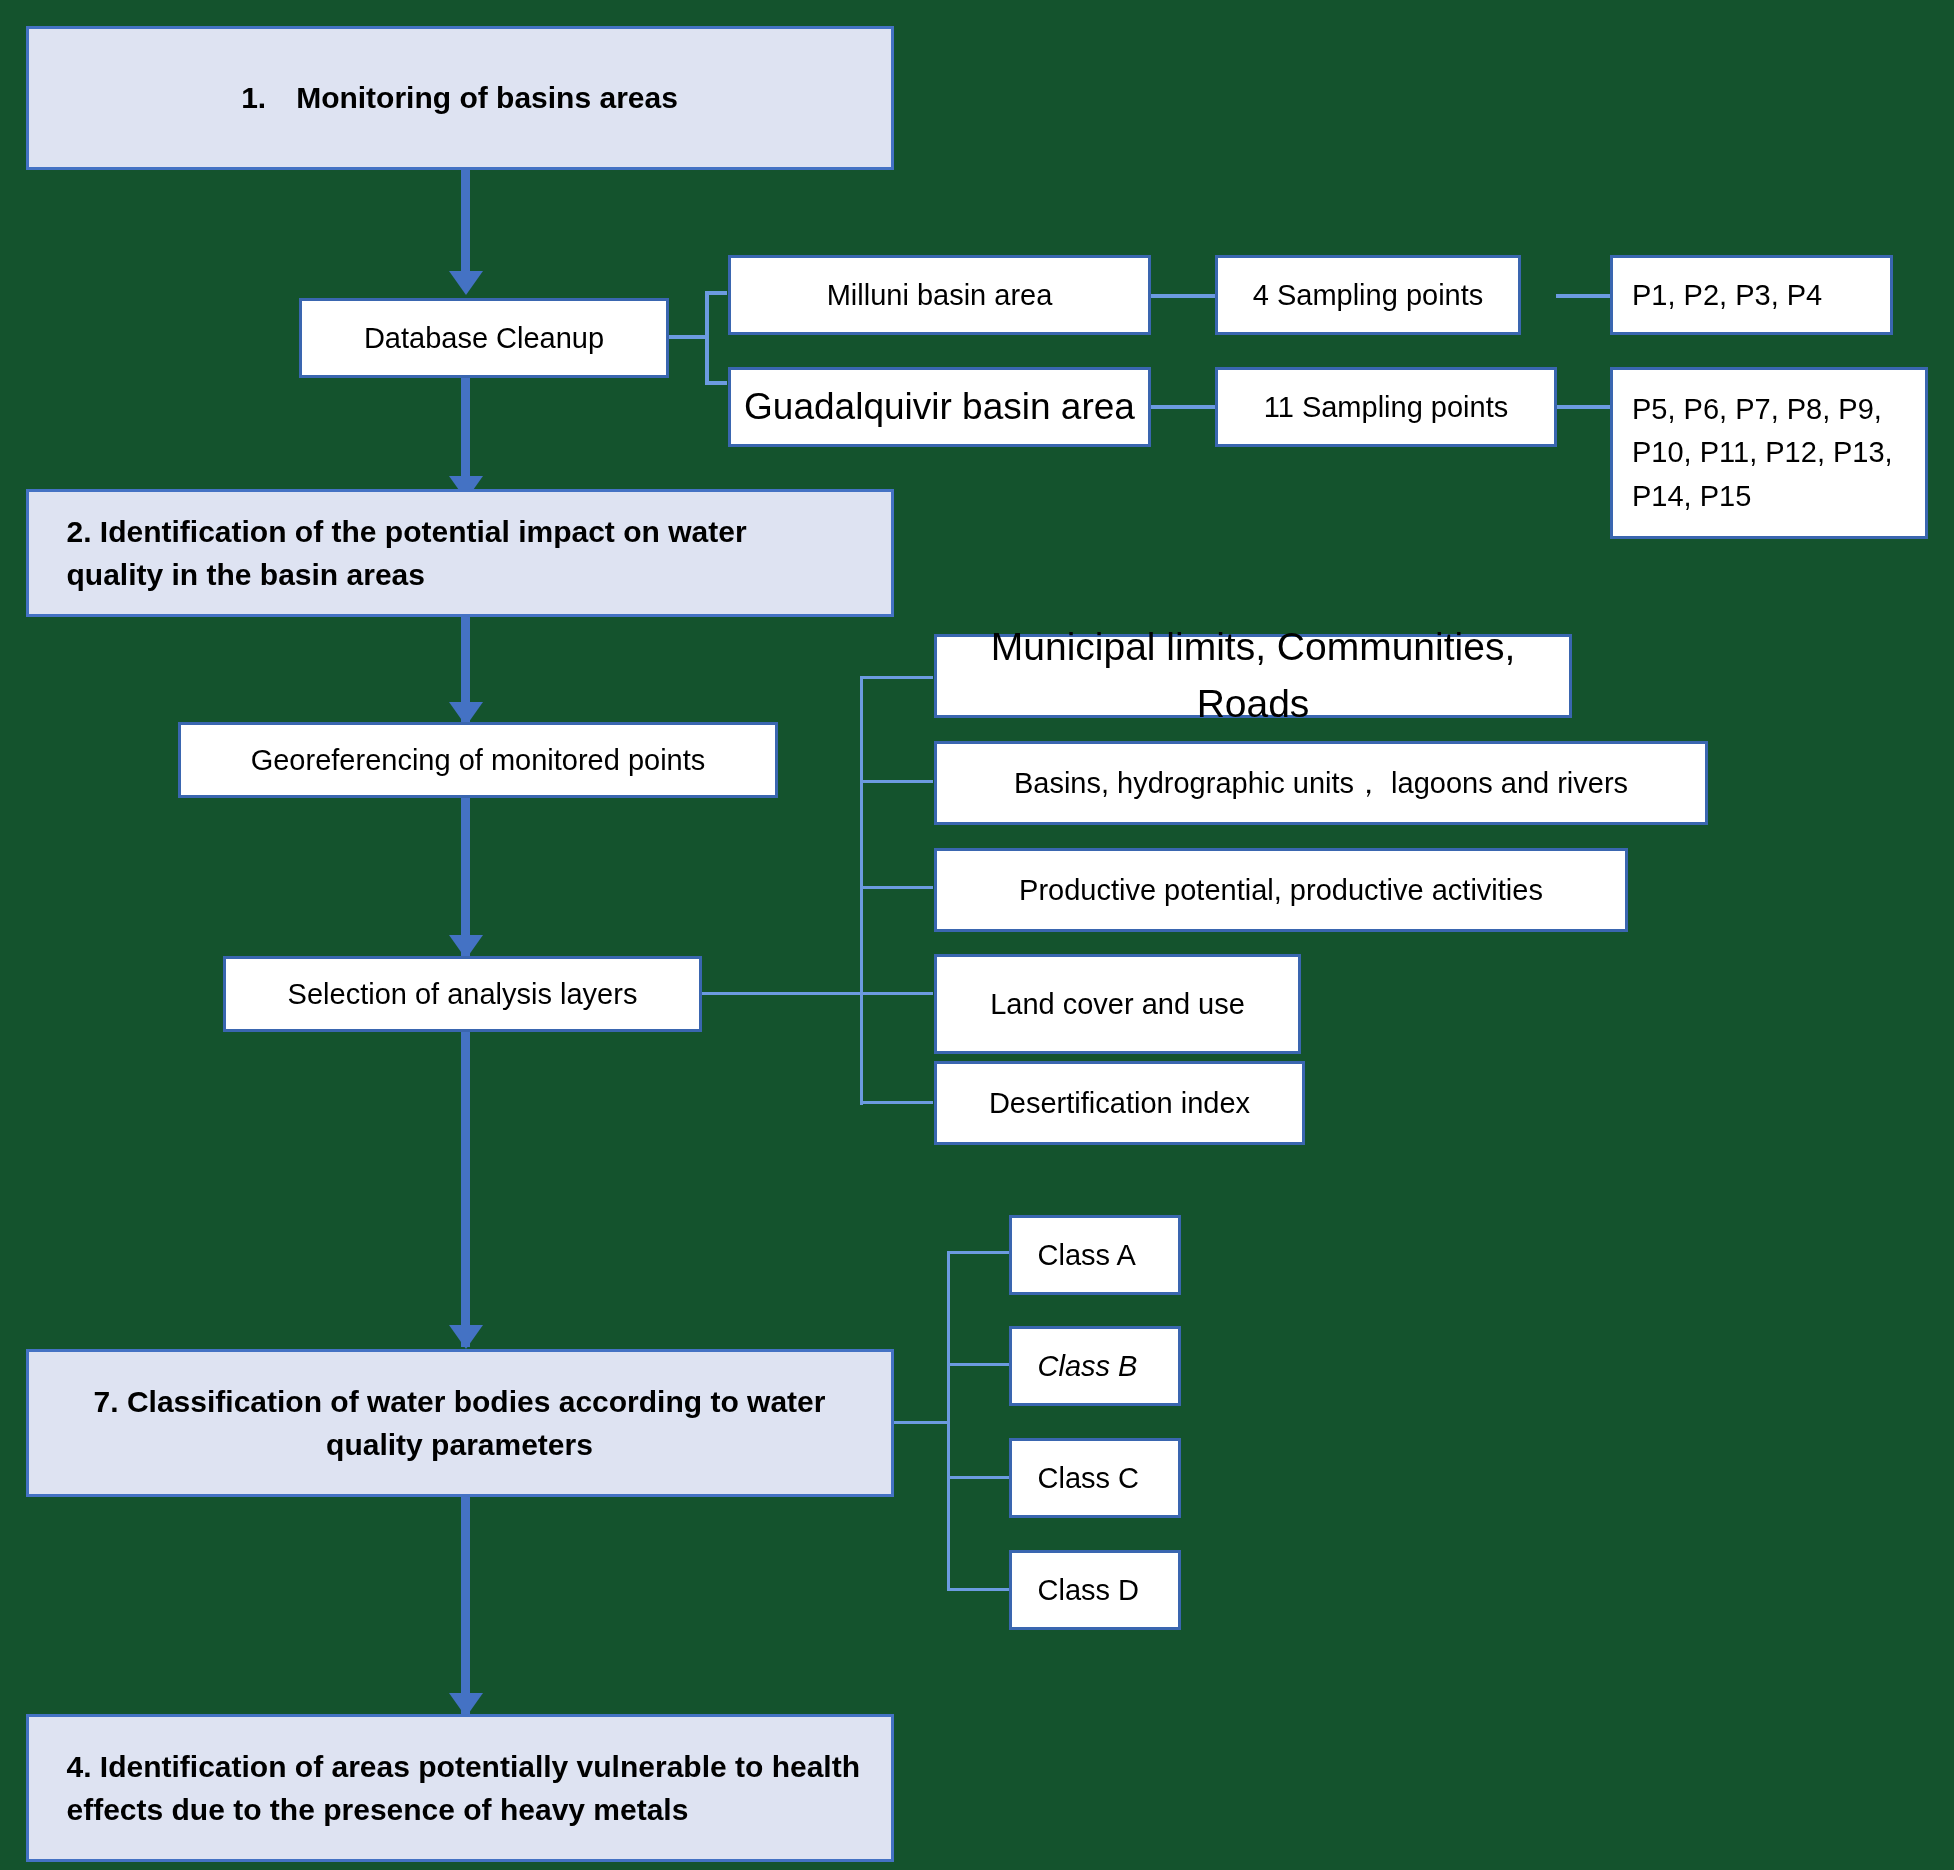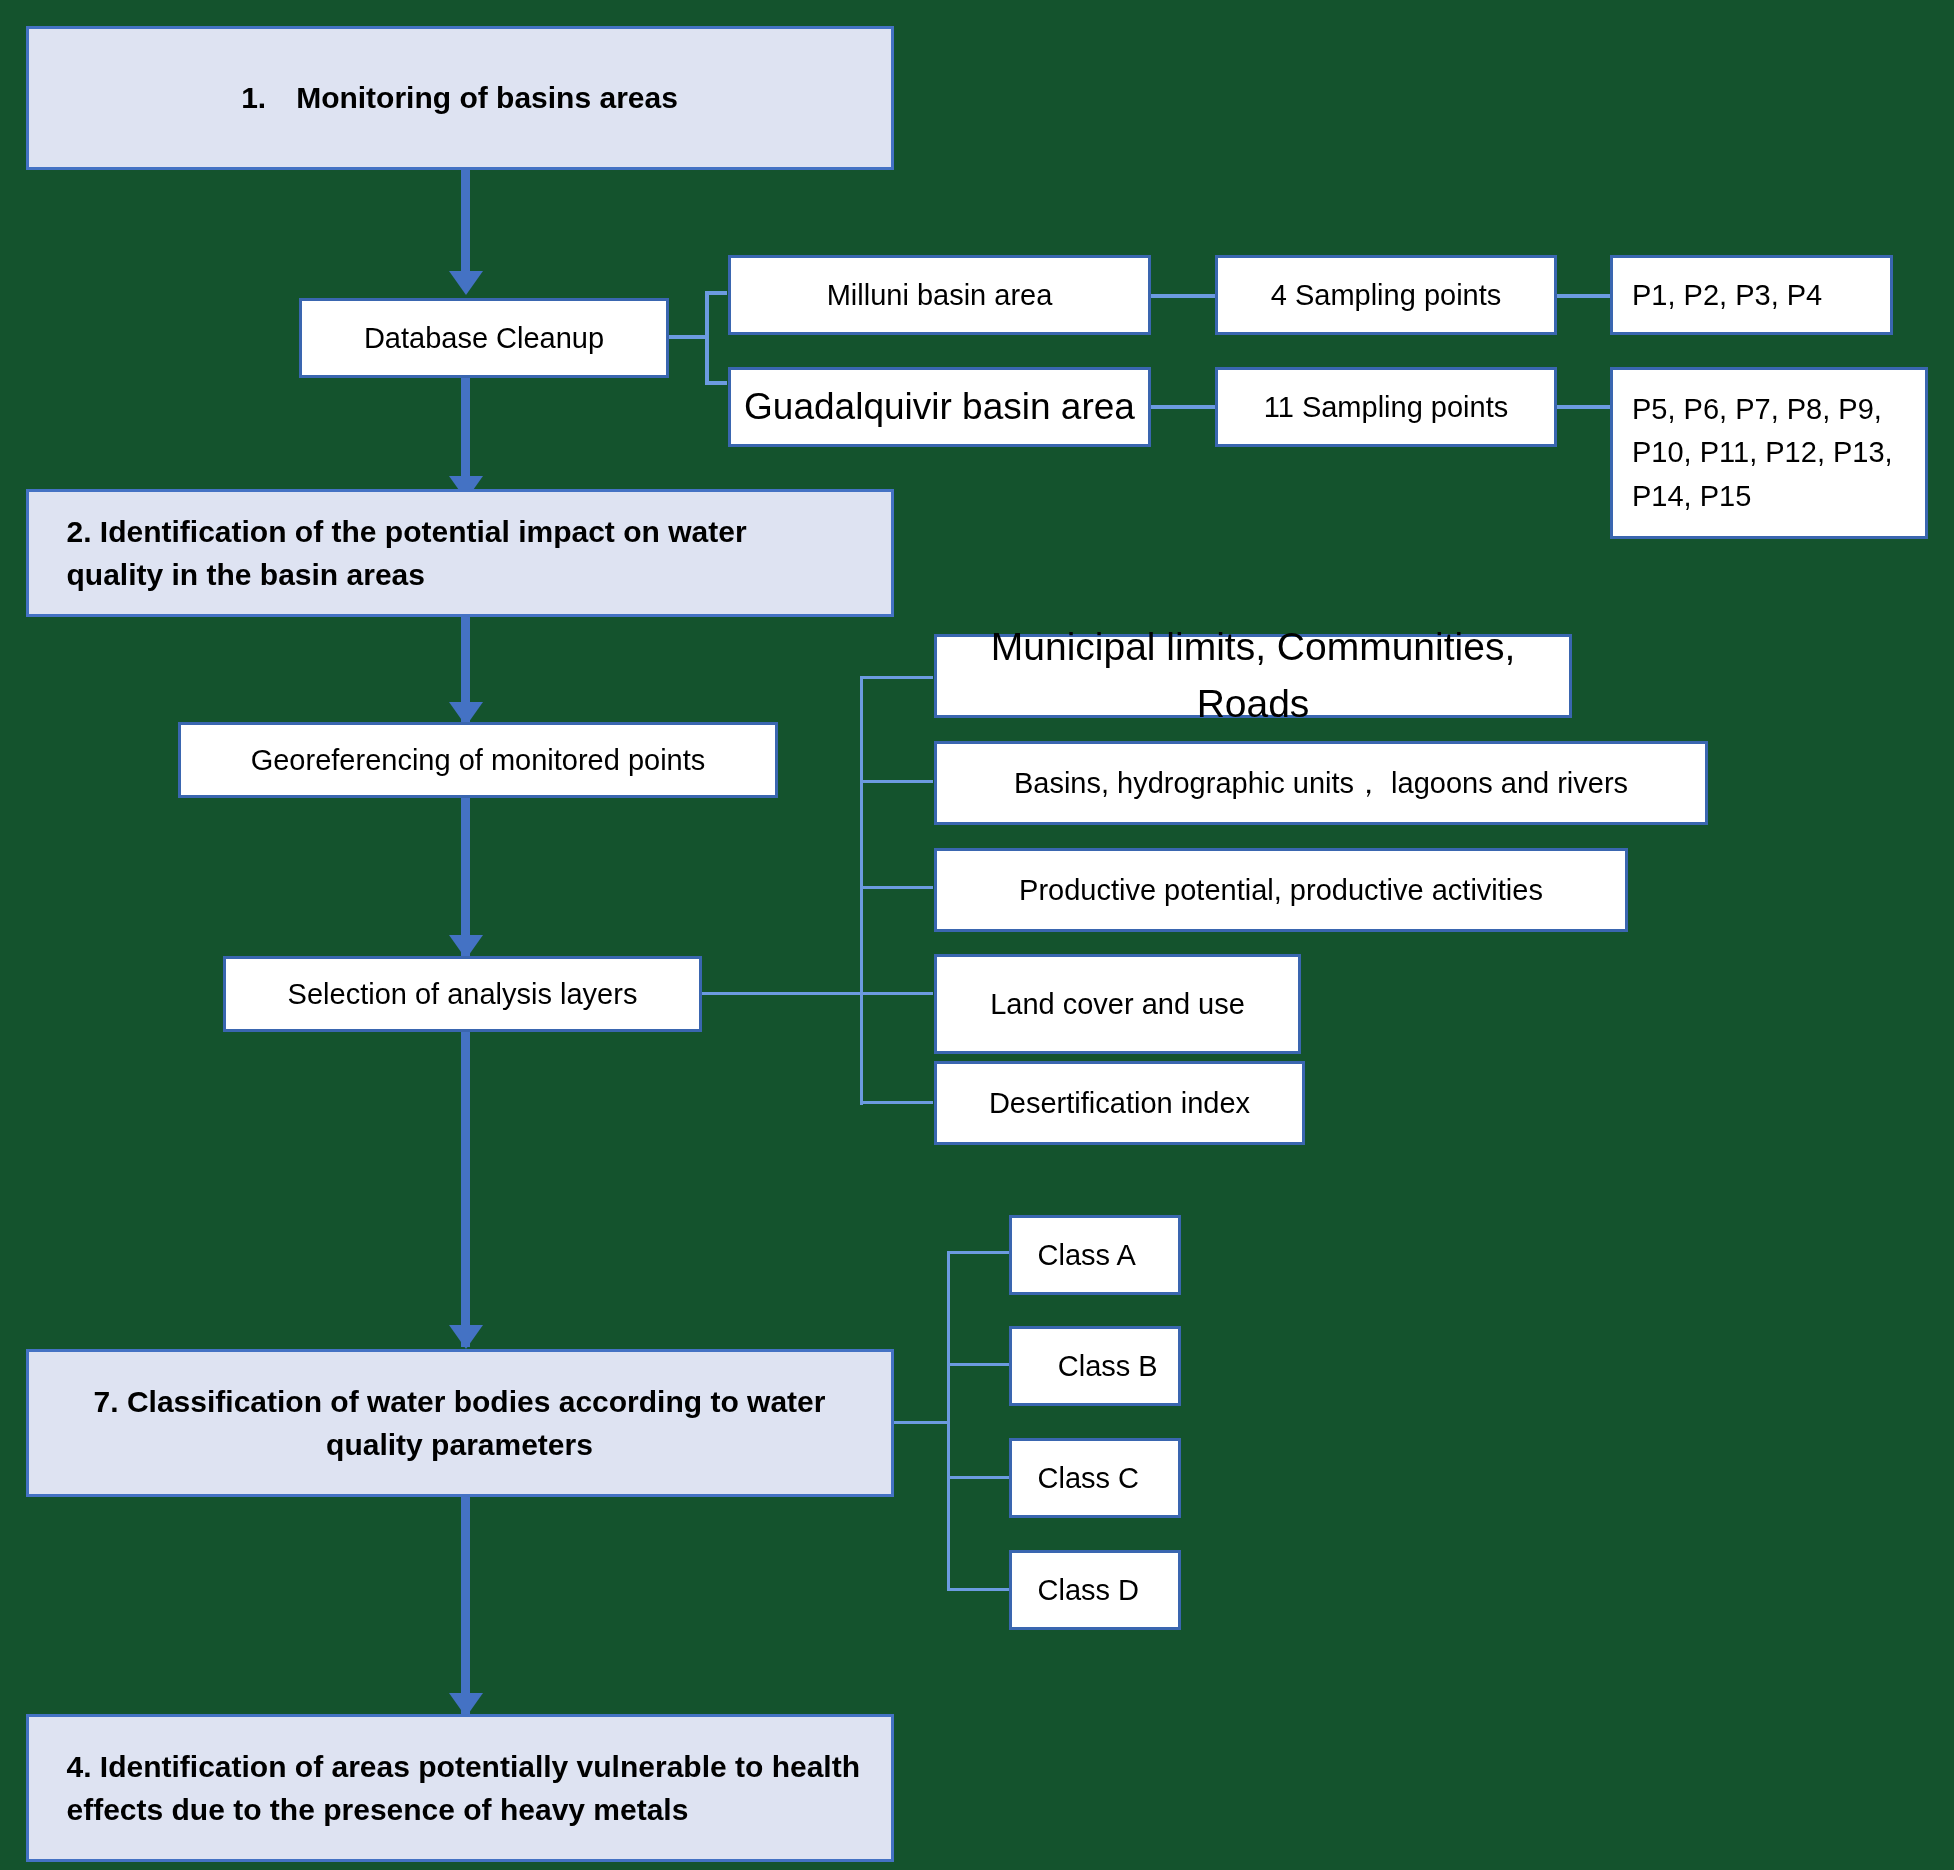--- a/index.html
+++ b/index.html
@@ -74,21 +74,21 @@
 
   <div class="lineH thin" style="left:669px; top:335px; width:40px; height:4px;"></div>
   <div class="lineV thin" style="left:705px; top:291px; width:4px; height:93px;"></div>
   <div class="lineH thin" style="left:705px; top:291px; width:22.3px; height:4px;"></div>
   <div class="lineH thin" style="left:705px; top:381px; width:22.3px; height:4px;"></div>
 
   <div class="node" style="left:728px; top:255px; width:423px; height:80px; font-size:29px;">
     <span class="txt">Milluni basin area</span>
   </div>
   <div class="lineH thin" style="left:1151px; top:294px; width:64px; height:4px;"></div>
-  <div class="node" style="left:1215px; top:255px; width:342px; height:80px; font-size:29px;">
+  <div class="node" style="left:1215px; top:255px; width:306px; height:80px; font-size:29px;">
     <span class="txt">4 Sampling points</span>
   </div>
   <div class="lineH thin" style="left:1556px; top:294px; width:54px; height:4px;"></div>
   <div class="node" style="left:1610px; top:255px; width:283px; height:80px; font-size:29px; justify-content:flex-start;">
     <span class="txt" style="text-align:left; padding-left:19px;">P1, P2, P3, P4</span>
   </div>
 
   <div class="node" style="left:728px; top:367px; width:423px; height:80px; font-size:37px;">
     <span class="txt">Guadalquivir basin area</span>
   </div>
@@ -157,21 +157,21 @@
   <div class="lineV thin" style="left:947px; top:1251px; width:3.2px; height:340px;"></div>
   <div class="lineH thin" style="left:947px; top:1251px; width:62px; height:3.2px;"></div>
   <div class="lineH thin" style="left:947px; top:1363px; width:62px; height:3.2px;"></div>
   <div class="lineH thin" style="left:947px; top:1476px; width:62px; height:3.2px;"></div>
   <div class="lineH thin" style="left:947px; top:1588px; width:62px; height:3.2px;"></div>
 
   <div class="node" style="left:1009px; top:1215px; width:172px; height:80px; font-size:29px; justify-content:flex-start;">
     <span class="txt" style="text-align:left; padding-left:25.5px;">Class A</span>
   </div>
   <div class="node" style="left:1009px; top:1326px; width:172px; height:80px; font-size:29px; justify-content:flex-start;">
-    <span class="txt" style="text-align:center; padding-left:25.5px;">Class B</span>
+    <span class="txt" style="text-align:left; padding-left:25.5px;font-style:italic;">Class B</span>
   </div>
   <div class="node" style="left:1009px; top:1438px; width:172px; height:80px; font-size:29px; justify-content:flex-start;">
     <span class="txt" style="text-align:left; padding-left:25.5px;">Class C</span>
   </div>
   <div class="node" style="left:1009px; top:1550px; width:172px; height:80px; font-size:29px; justify-content:flex-start;">
     <span class="txt" style="text-align:left; padding-left:25.5px;">Class D</span>
   </div>
 
   <div class="lineV" style="left:461px; top:1496px; width:8.8px; height:219px;"></div>
   <div class="arrow" style="left:449px; top:1693px;"></div>

